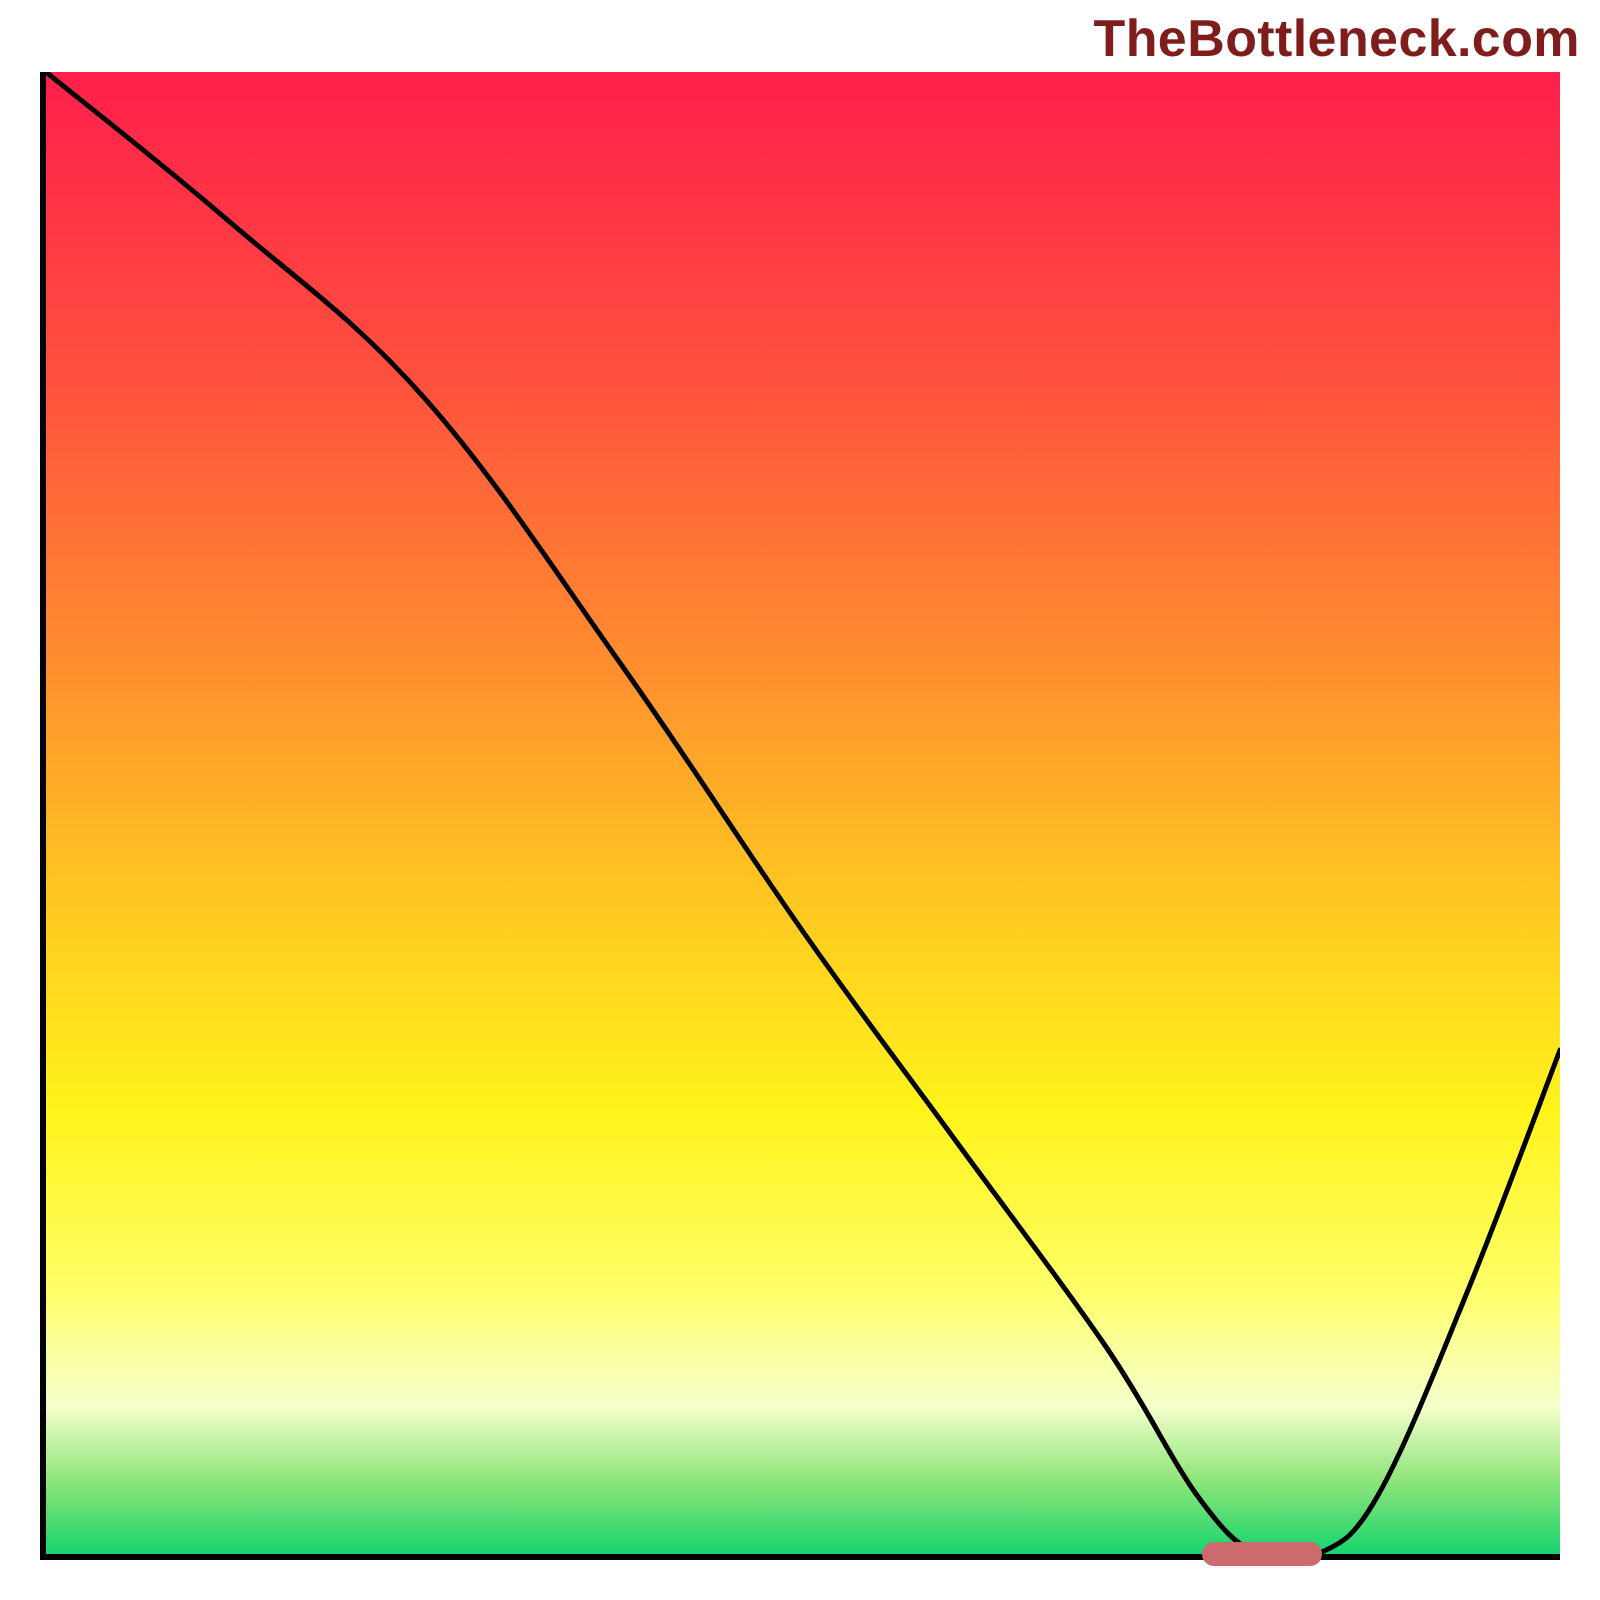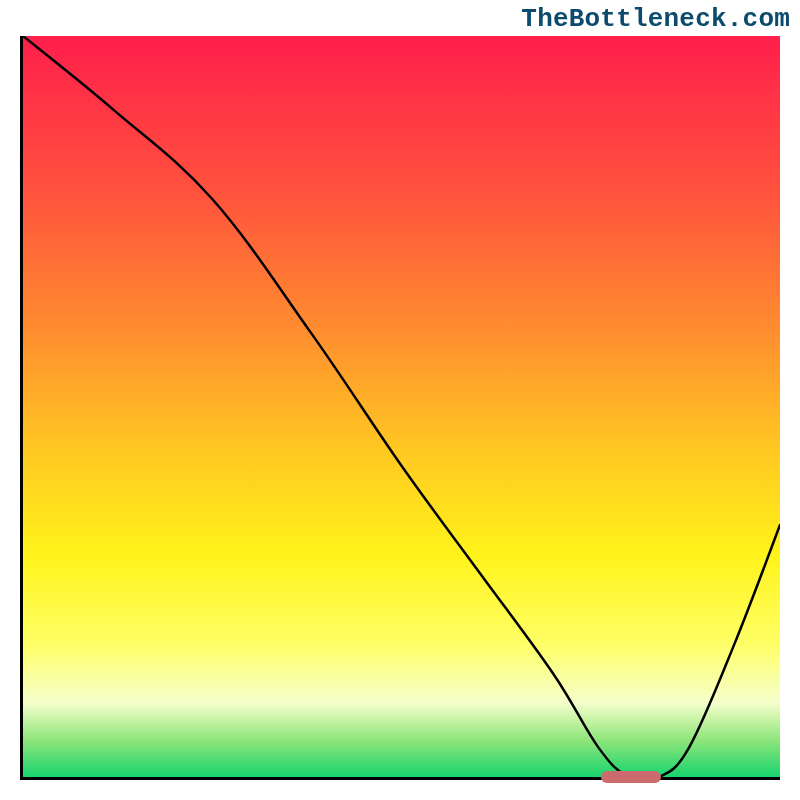--- a/index.html
+++ b/index.html
@@ -6,24 +6,24 @@
   html, body { width: 800px; height: 800px; overflow: hidden; background: #fff; }
   .chart-container {
     position: relative;
     width: 800px;
     height: 800px;
   }
   .watermark {
     position: absolute;
     top: 4px;
     right: 10px;
-    font-family: Liberation Mono, monospace;
+    font-family: Liberation Sans, sans-serif;
     font-size: 26px;
     font-weight: bold;
-    color: #0c4a6e;
+    color: #7f1d1d;
     z-index: 5;
     letter-spacing: 0.2px;
   }
   .plot-area {
     position: absolute;
     left: 20px;
     top: 36px;
     width: 760px;
     height: 744px;
     border: 3px solid #000;

